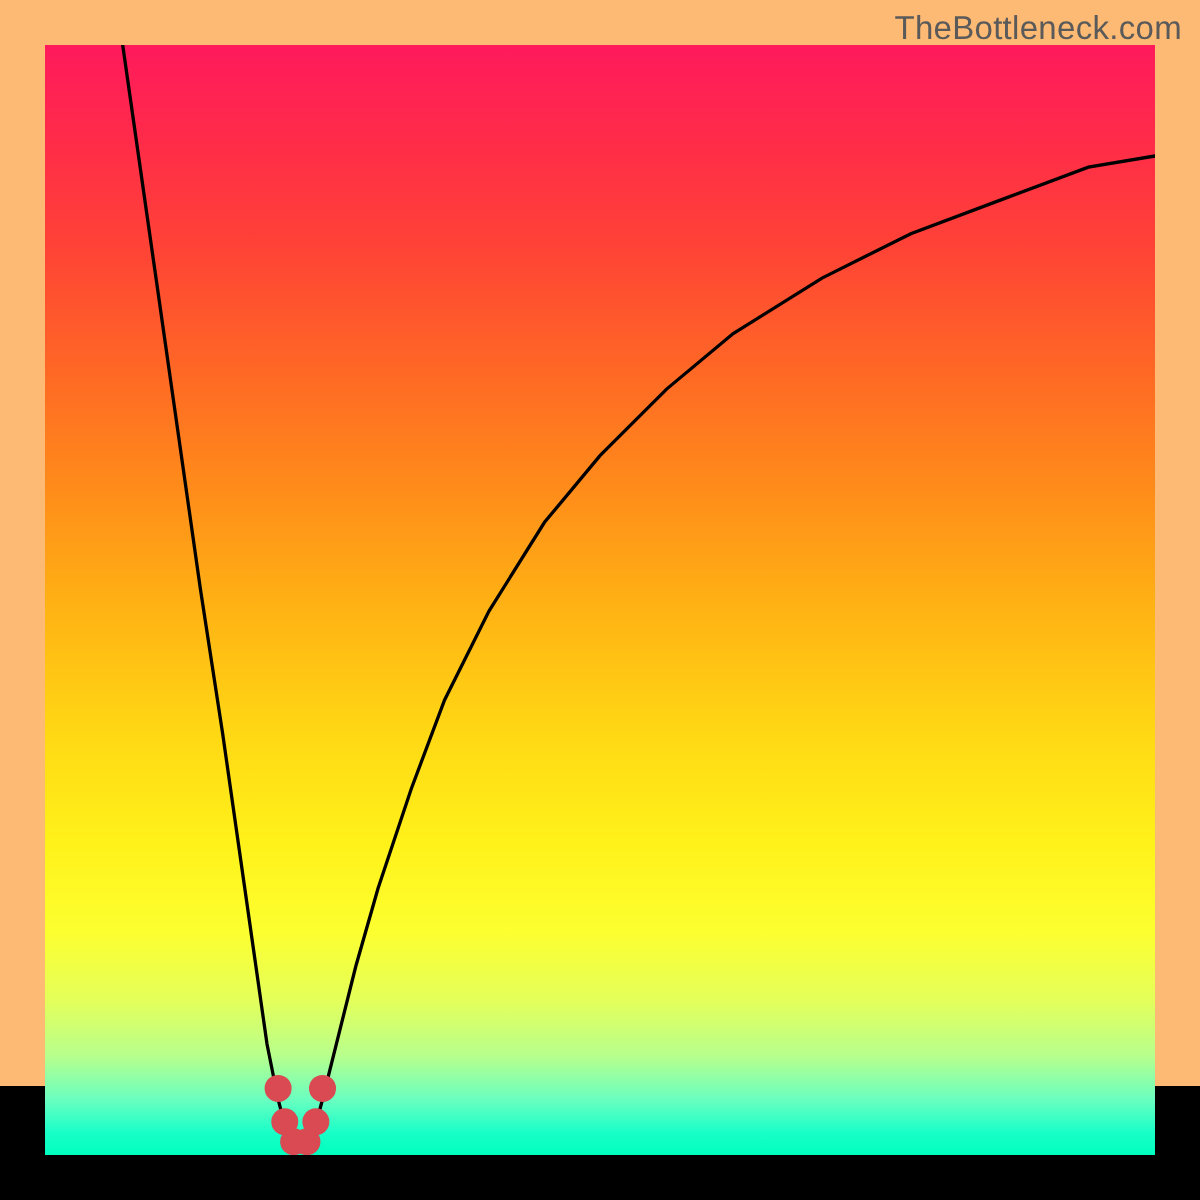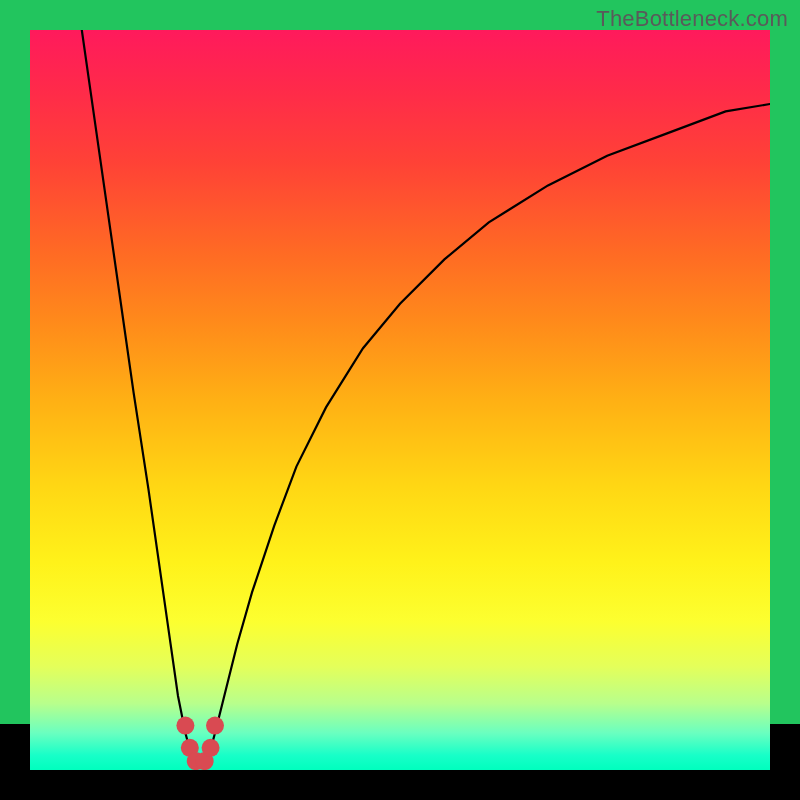--- a/index.html
+++ b/index.html
@@ -1,20 +1,20 @@
 <!DOCTYPE html>
 <html><head>
 <meta charset="utf-8">
 <style>
   * { margin: 0; padding: 0; box-sizing: border-box; }
   html, body { width: 800px; height: 800px; overflow: hidden; background: #000; }
   .outer {
     width: 800px;
     height: 724px;
-    background: #22c55e;
+    background: #fdba74;
     position: relative;
     padding-left: 32px;
   }
   .plot-area {
     position: absolute;
     left: 30px;
     top: 30px;
     width: 740px;
     height: 740px;
     background: linear-gradient(to bottom,

